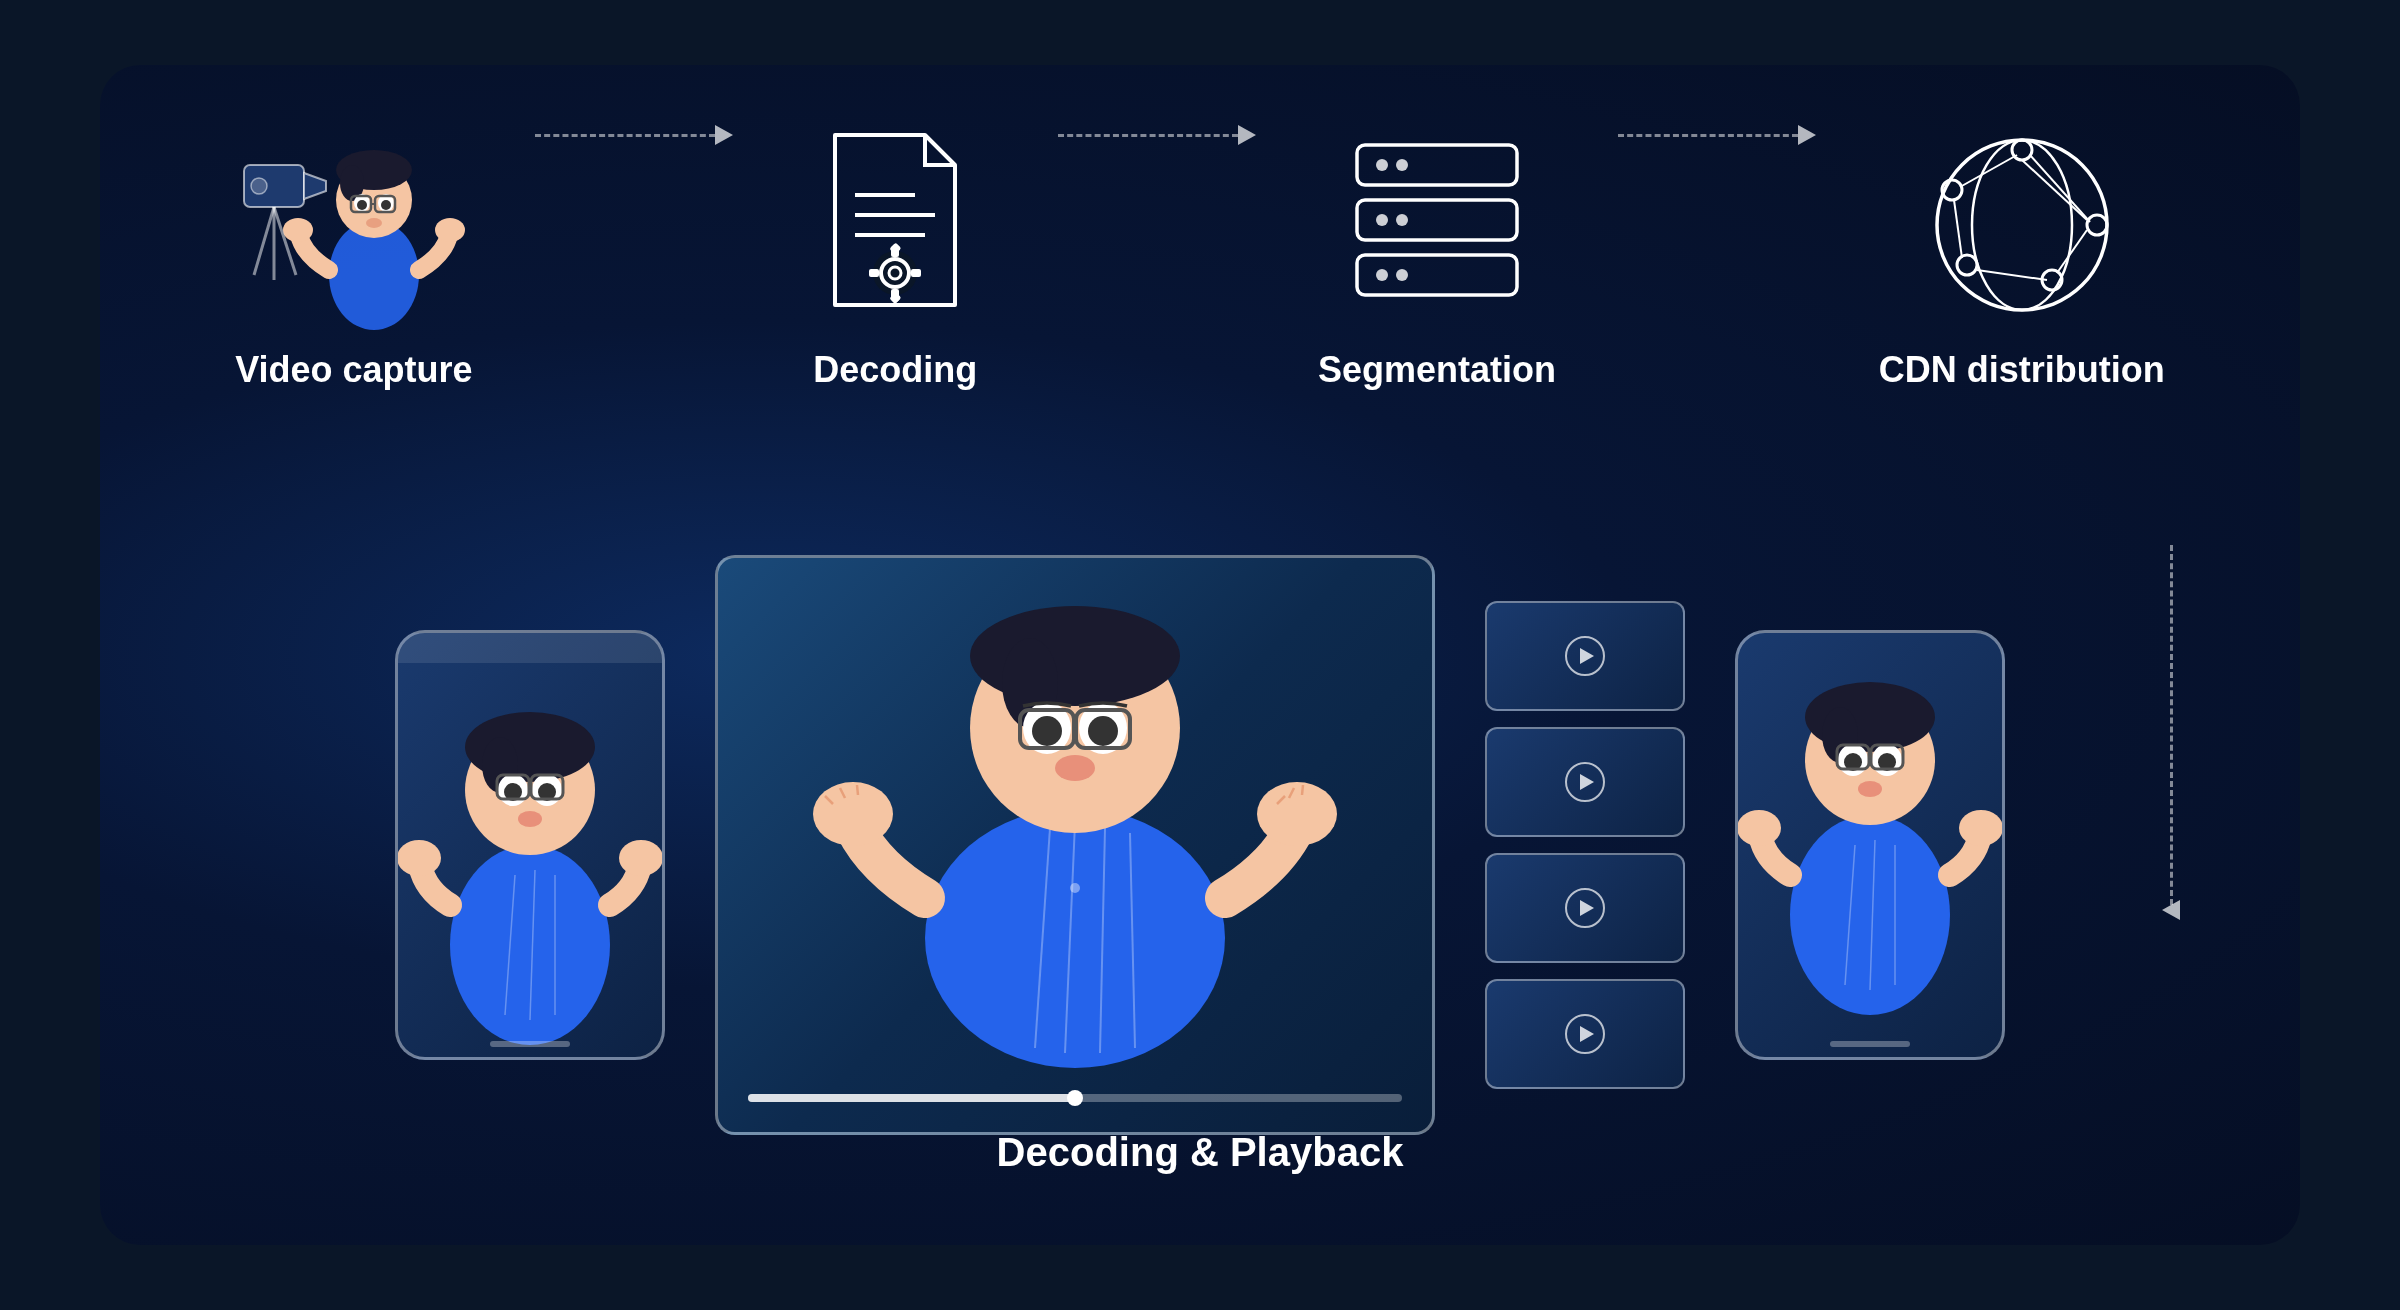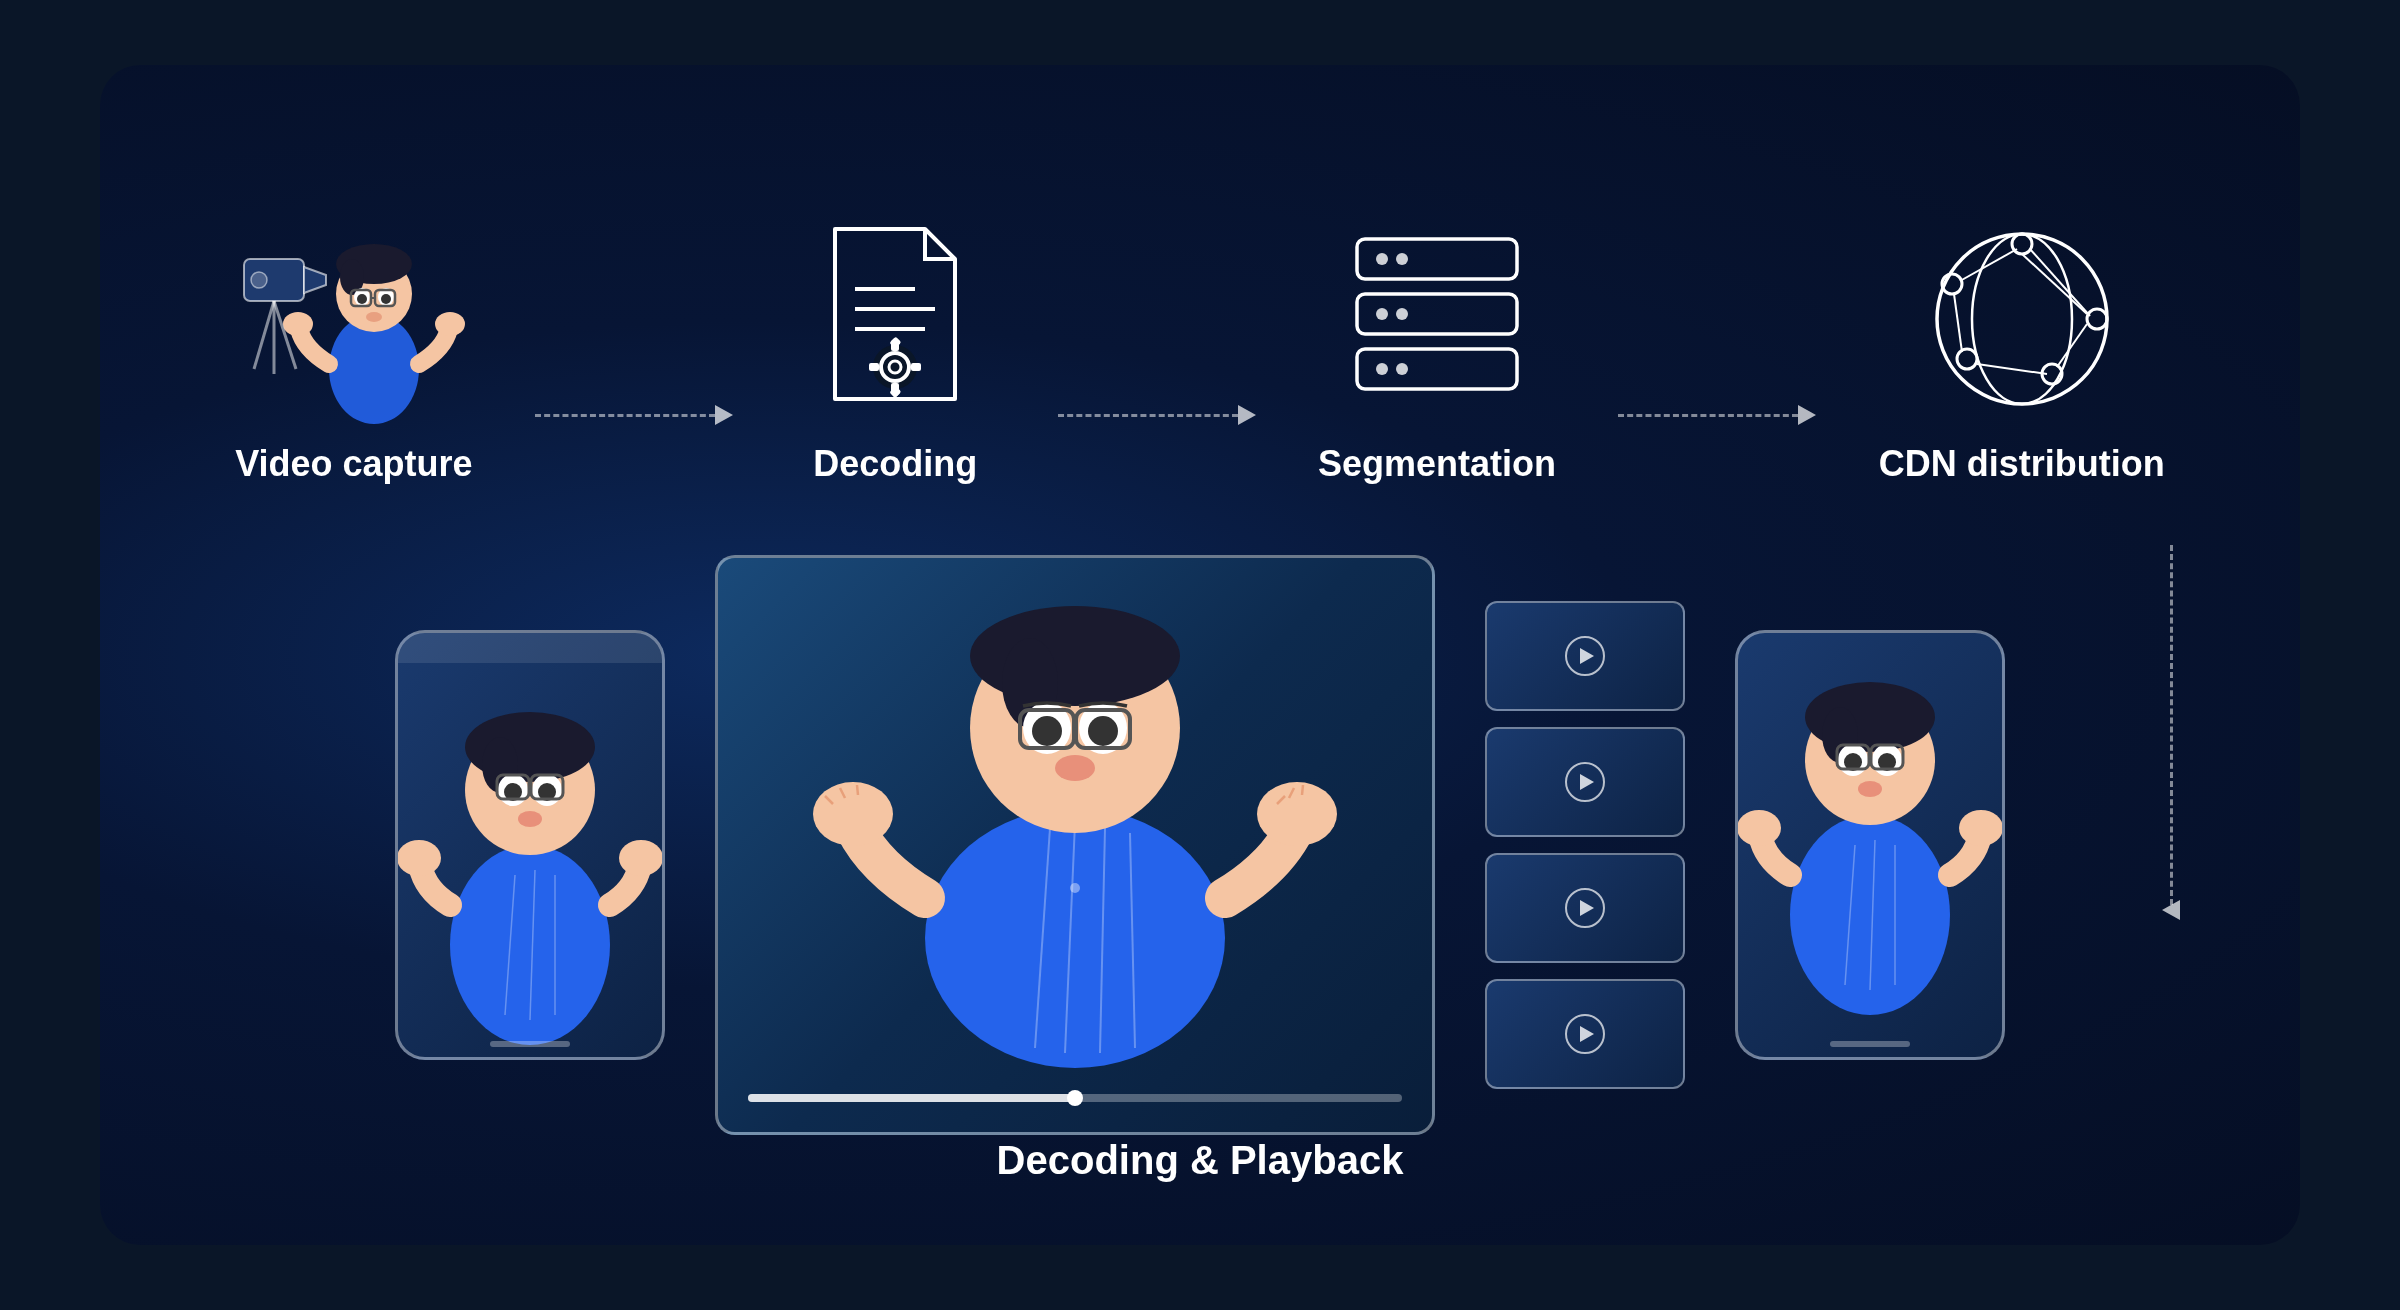--- a/index.html
+++ b/index.html
@@ -20,21 +20,21 @@
       height: 1180px;
       background: radial-gradient(ellipse at 30% 50%, #0d2a5e 0%, #071535 40%, #050e24 100%);
       border-radius: 40px;
       position: relative;
       overflow: hidden;
     }
 
     
     .top-row {
       display: flex;
-      align-items: flex-end;
+      align-items: flex-start;
       justify-content: space-around;
       padding: 60px 120px 0 120px;
       height: 420px;
       gap: 32px;
     }
 
     .pipeline-step {
       display: flex;
       flex-direction: column;
       align-items: center;
@@ -239,21 +239,21 @@
       height: 0;
       border-top: 10px solid transparent;
       border-bottom: 10px solid transparent;
       border-right: 18px solid rgba(255,255,255,0.7);
       margin-top: -5px;
     }
 
     
     .bottom-label {
       position: absolute;
-      bottom: 22px;
+      bottom: 30px;
       left: 50%;
       transform: translateX(-50%);
       color: #ffffff;
       font-size: 40px;
       font-weight: 700;
       white-space: nowrap;
     }
 
     
     .main-char {

